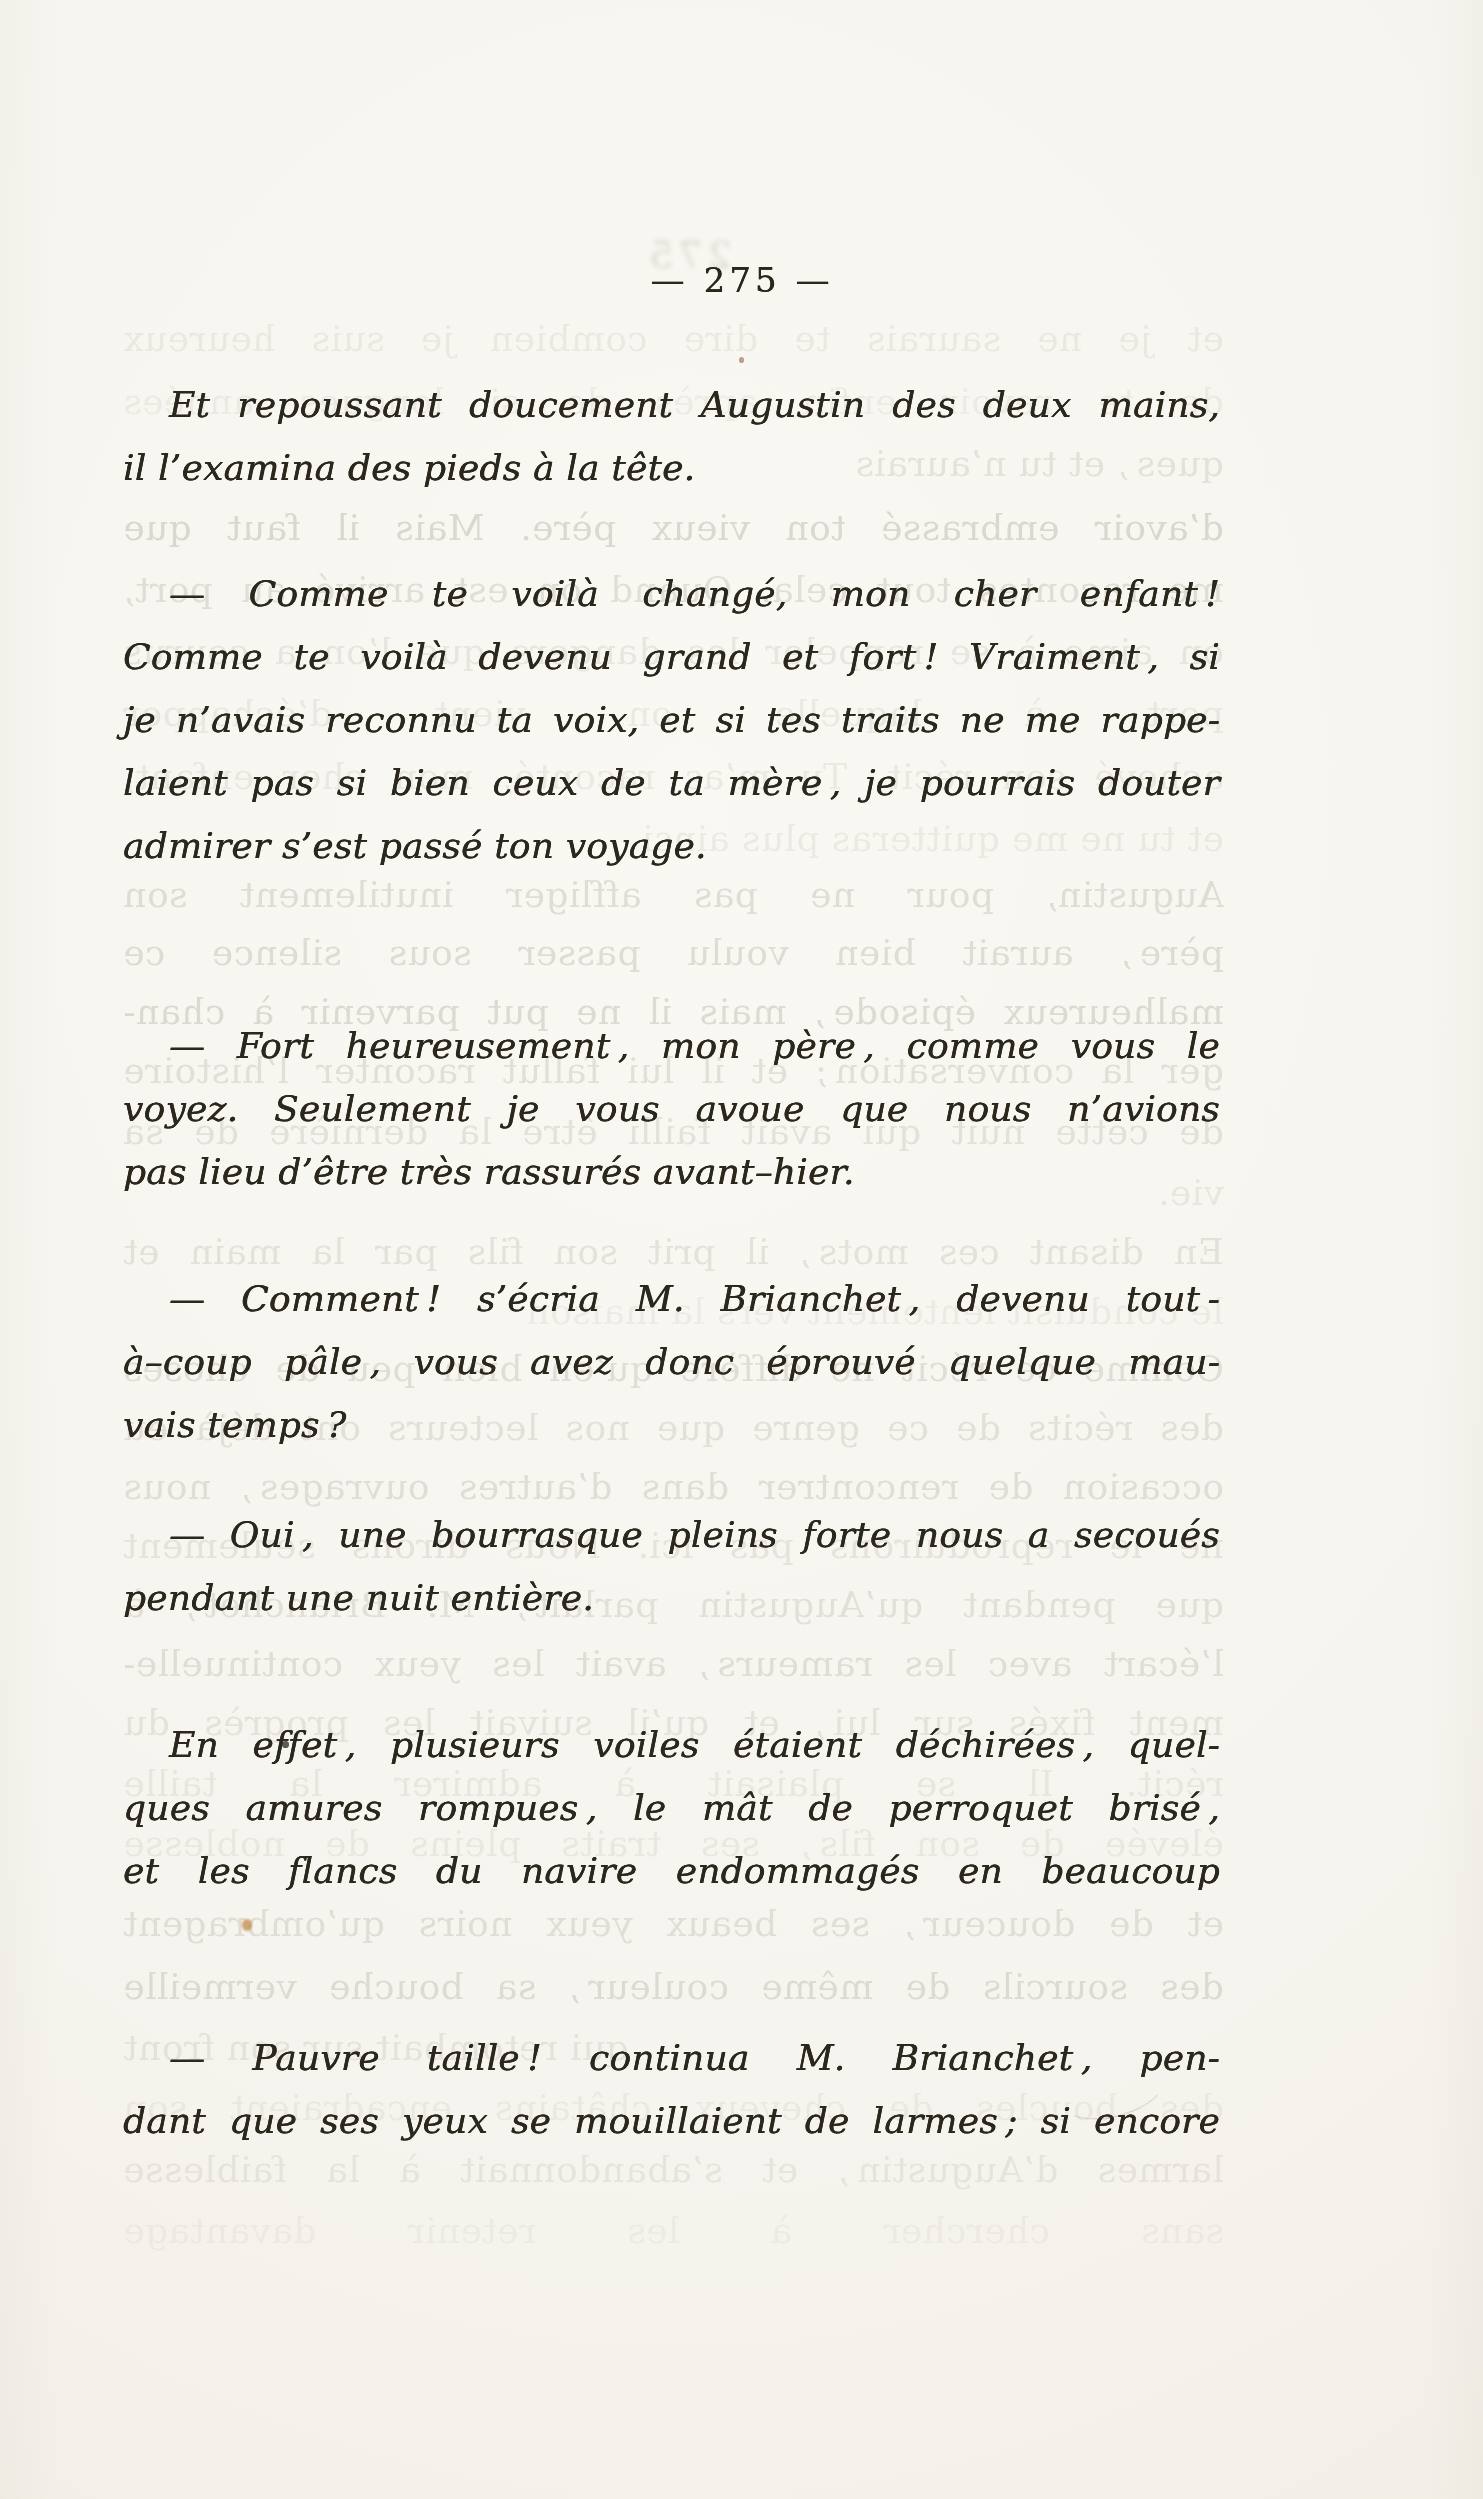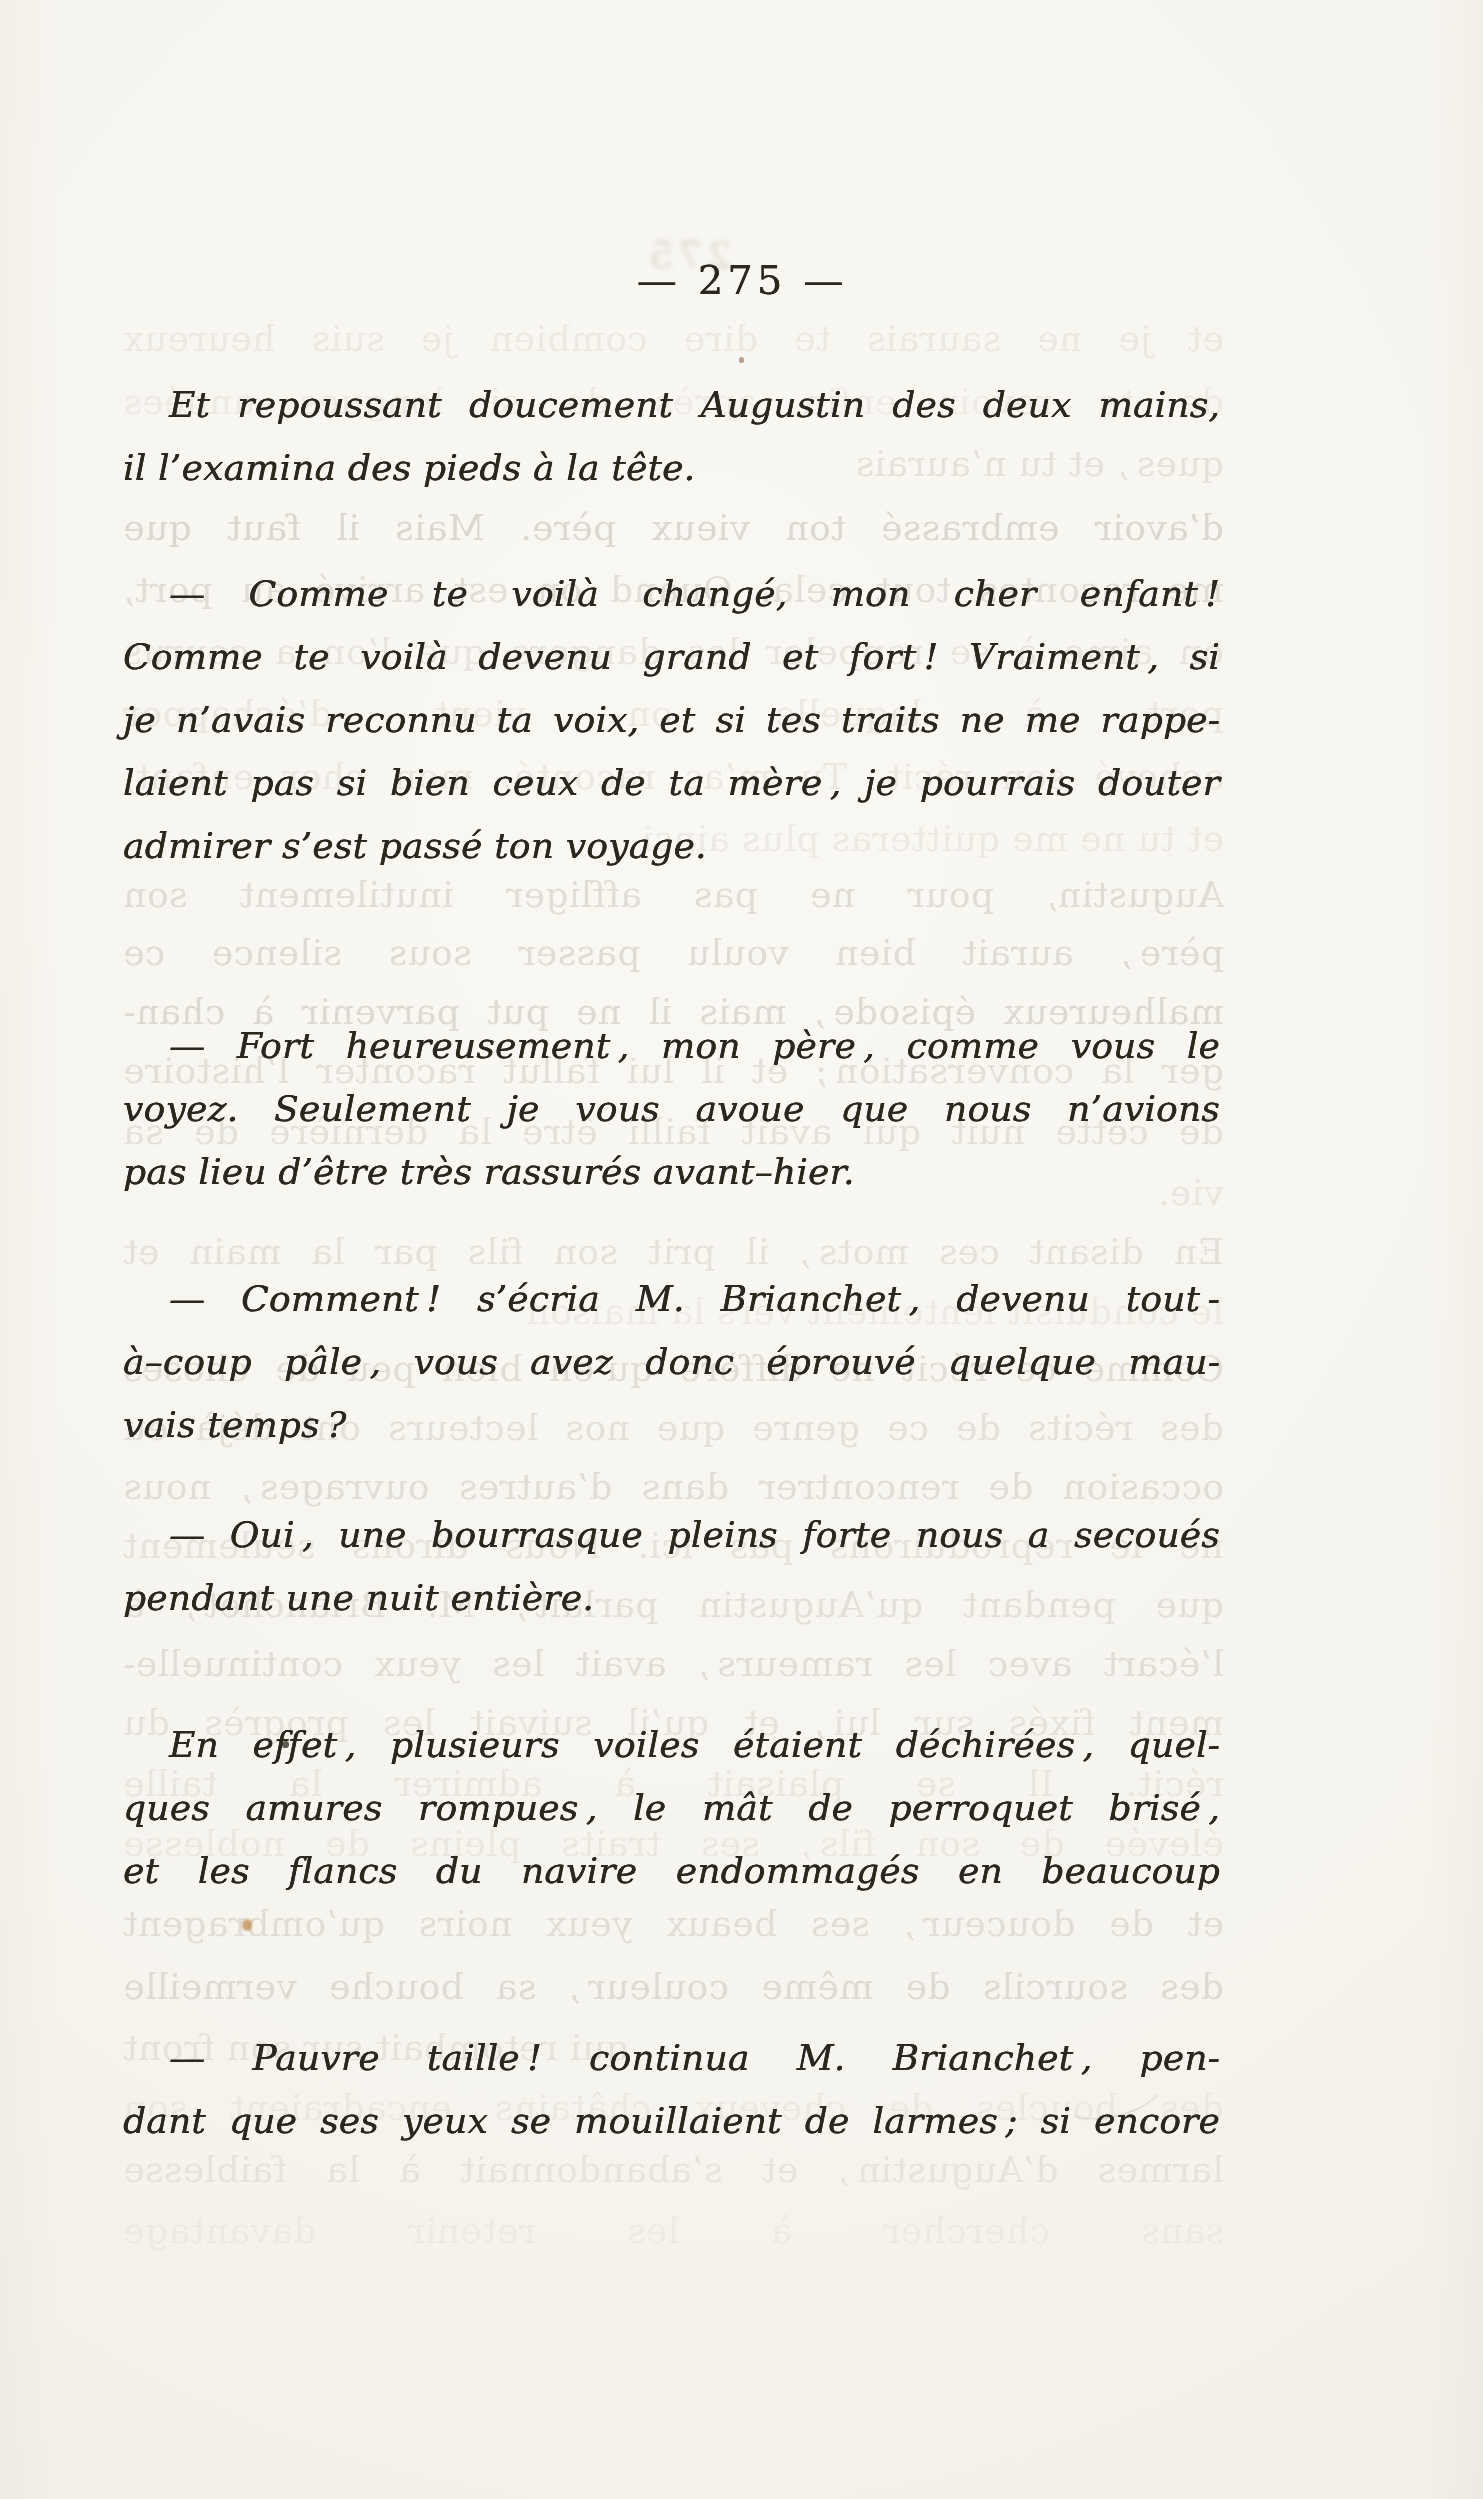--- a/index.html
+++ b/index.html
@@ -19,21 +19,21 @@
   .ln{
     font-size:36px;line-height:63px;
     color:var(--ink);
     text-shadow:0.3px 0 0 var(--ink), 0 0 0.5px rgba(43,38,27,0.55);
     letter-spacing:0.2px;
   }
   .ln.j{text-align:justify;text-align-last:justify;}
   .ln.first{padding-left:46px;}
   .pageno{
     position:absolute;top:256px;left:0;width:100%;
-    text-align:center;font-size:40px;line-height:49px;
+    text-align:center;font-size:34px;line-height:49px;
     letter-spacing:4.1px;color:var(--ink);
     text-shadow:0.3px 0 0 var(--ink);
   }
   
   .bleed{position:absolute;left:123px;width:1101px;pointer-events:none;}
   .bl-ln{
     position:absolute;left:0;width:100%;
     font-size:36px;line-height:49px;
     color:var(--bleed-ink);
     transform:scaleX(-1);

